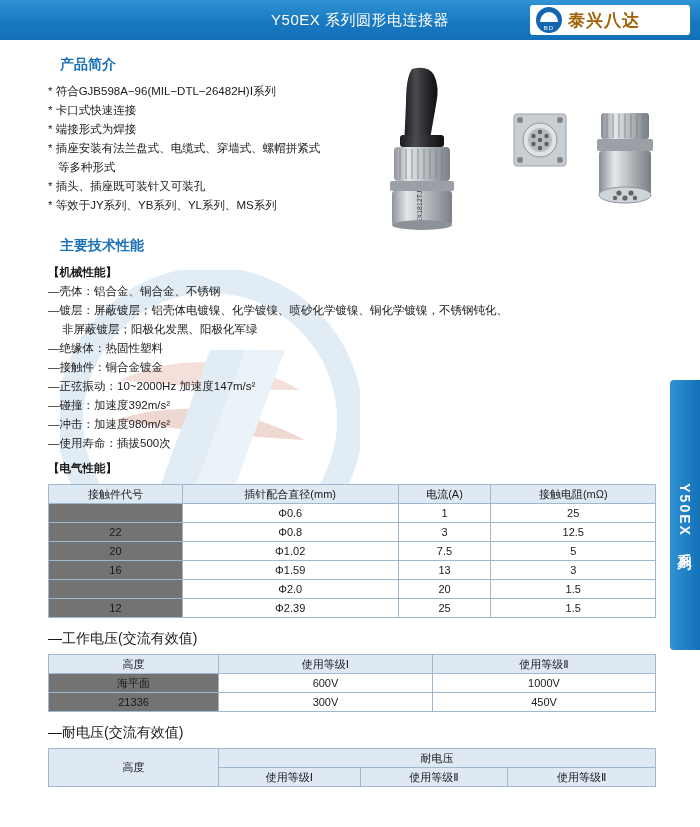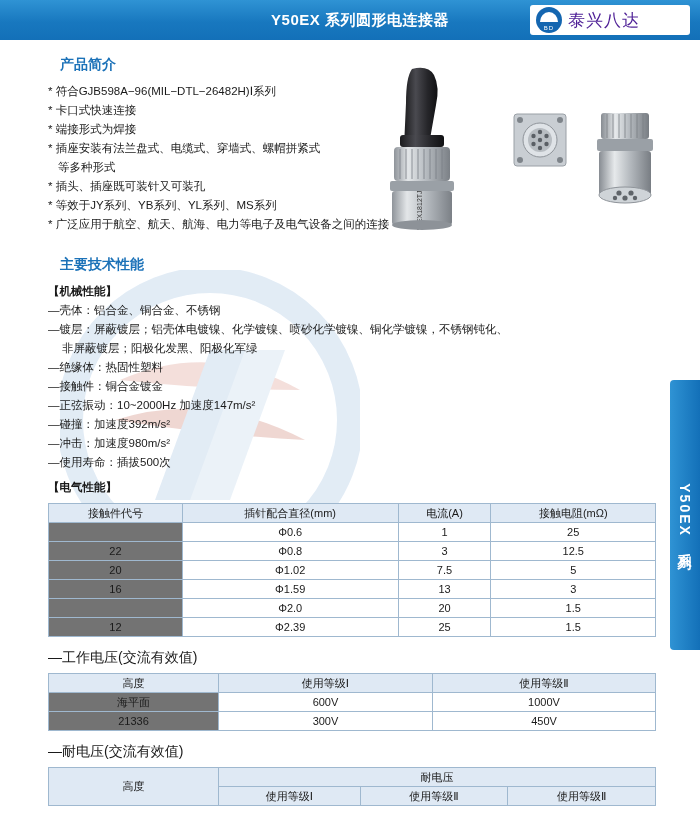--- a/index.html
+++ b/index.html
@@ -22,21 +22,21 @@
     background: linear-gradient(to bottom, #2f93d4 0%, #1878bf 55%, #1370b8 100%);
   }
   .header-title {
     position: absolute;
     left: 0; top: 0;
     width: 700px; height: 40px;
     line-height: 40px;
     text-align: center;
     color: #ffffff;
     font-size: 15px;
-    font-weight: bold;
+    font-weight: normal;
     letter-spacing: 0.5px;
     padding-left: 20px;
   }
   .logo-box {
     position: absolute;
     right: 10px; top: 5px;
     width: 160px; height: 30px;
     background: #ffffff;
     border-radius: 3px;
     display: flex;
@@ -63,23 +63,23 @@
     content: "BD";
     position: absolute;
     left: 0; bottom: 2px;
     width: 100%;
     text-align: center;
     font-size: 6px;
     color: #ffffff;
     letter-spacing: 1px;
   }
   .logo-text {
-    color: #4c1d95;
+    color: #a16207;
     font-size: 17px;
-    font-weight: normal;
+    font-weight: bold;
     letter-spacing: 1px;
     white-space: nowrap;
   }
 
   
   .side-tab {
     position: absolute;
     right: 0;
     top: 380px;
     width: 30px;
@@ -289,21 +289,20 @@
 
   <h2 class="section">产品简介</h2>
   <div class="bullets">
     <div>* 符合GJB598A−96(MIL−DTL−26482H)Ⅰ系列</div>
     <div>* 卡口式快速连接</div>
     <div>* 端接形式为焊接</div>
     <div>* 插座安装有法兰盘式、电缆式、穿墙式、螺帽拼紧式</div>
     <div class="indent">等多种形式</div>
     <div>* 插头、插座既可装针又可装孔</div>
     <div>* 等效于JY系列、YB系列、YL系列、MS系列</div>
-    <div>* 广泛应用于航空、航天、航海、电力等电子及电气设备之间的连接</div>
   </div>
 
   <h2 class="section" style="margin-top:22px">主要技术性能</h2>
 
   <div class="spec-block">
     <div class="grp">【机械性能】</div>
     <div>—壳体：铝合金、铜合金、不锈钢</div>
     <div>—镀层：屏蔽镀层；铝壳体电镀镍、化学镀镍、喷砂化学镀镍、铜化学镀镍，不锈钢钝化、</div>
     <div class="sub">非屏蔽镀层；阳极化发黑、阳极化军绿</div>
     <div>—绝缘体：热固性塑料</div>

